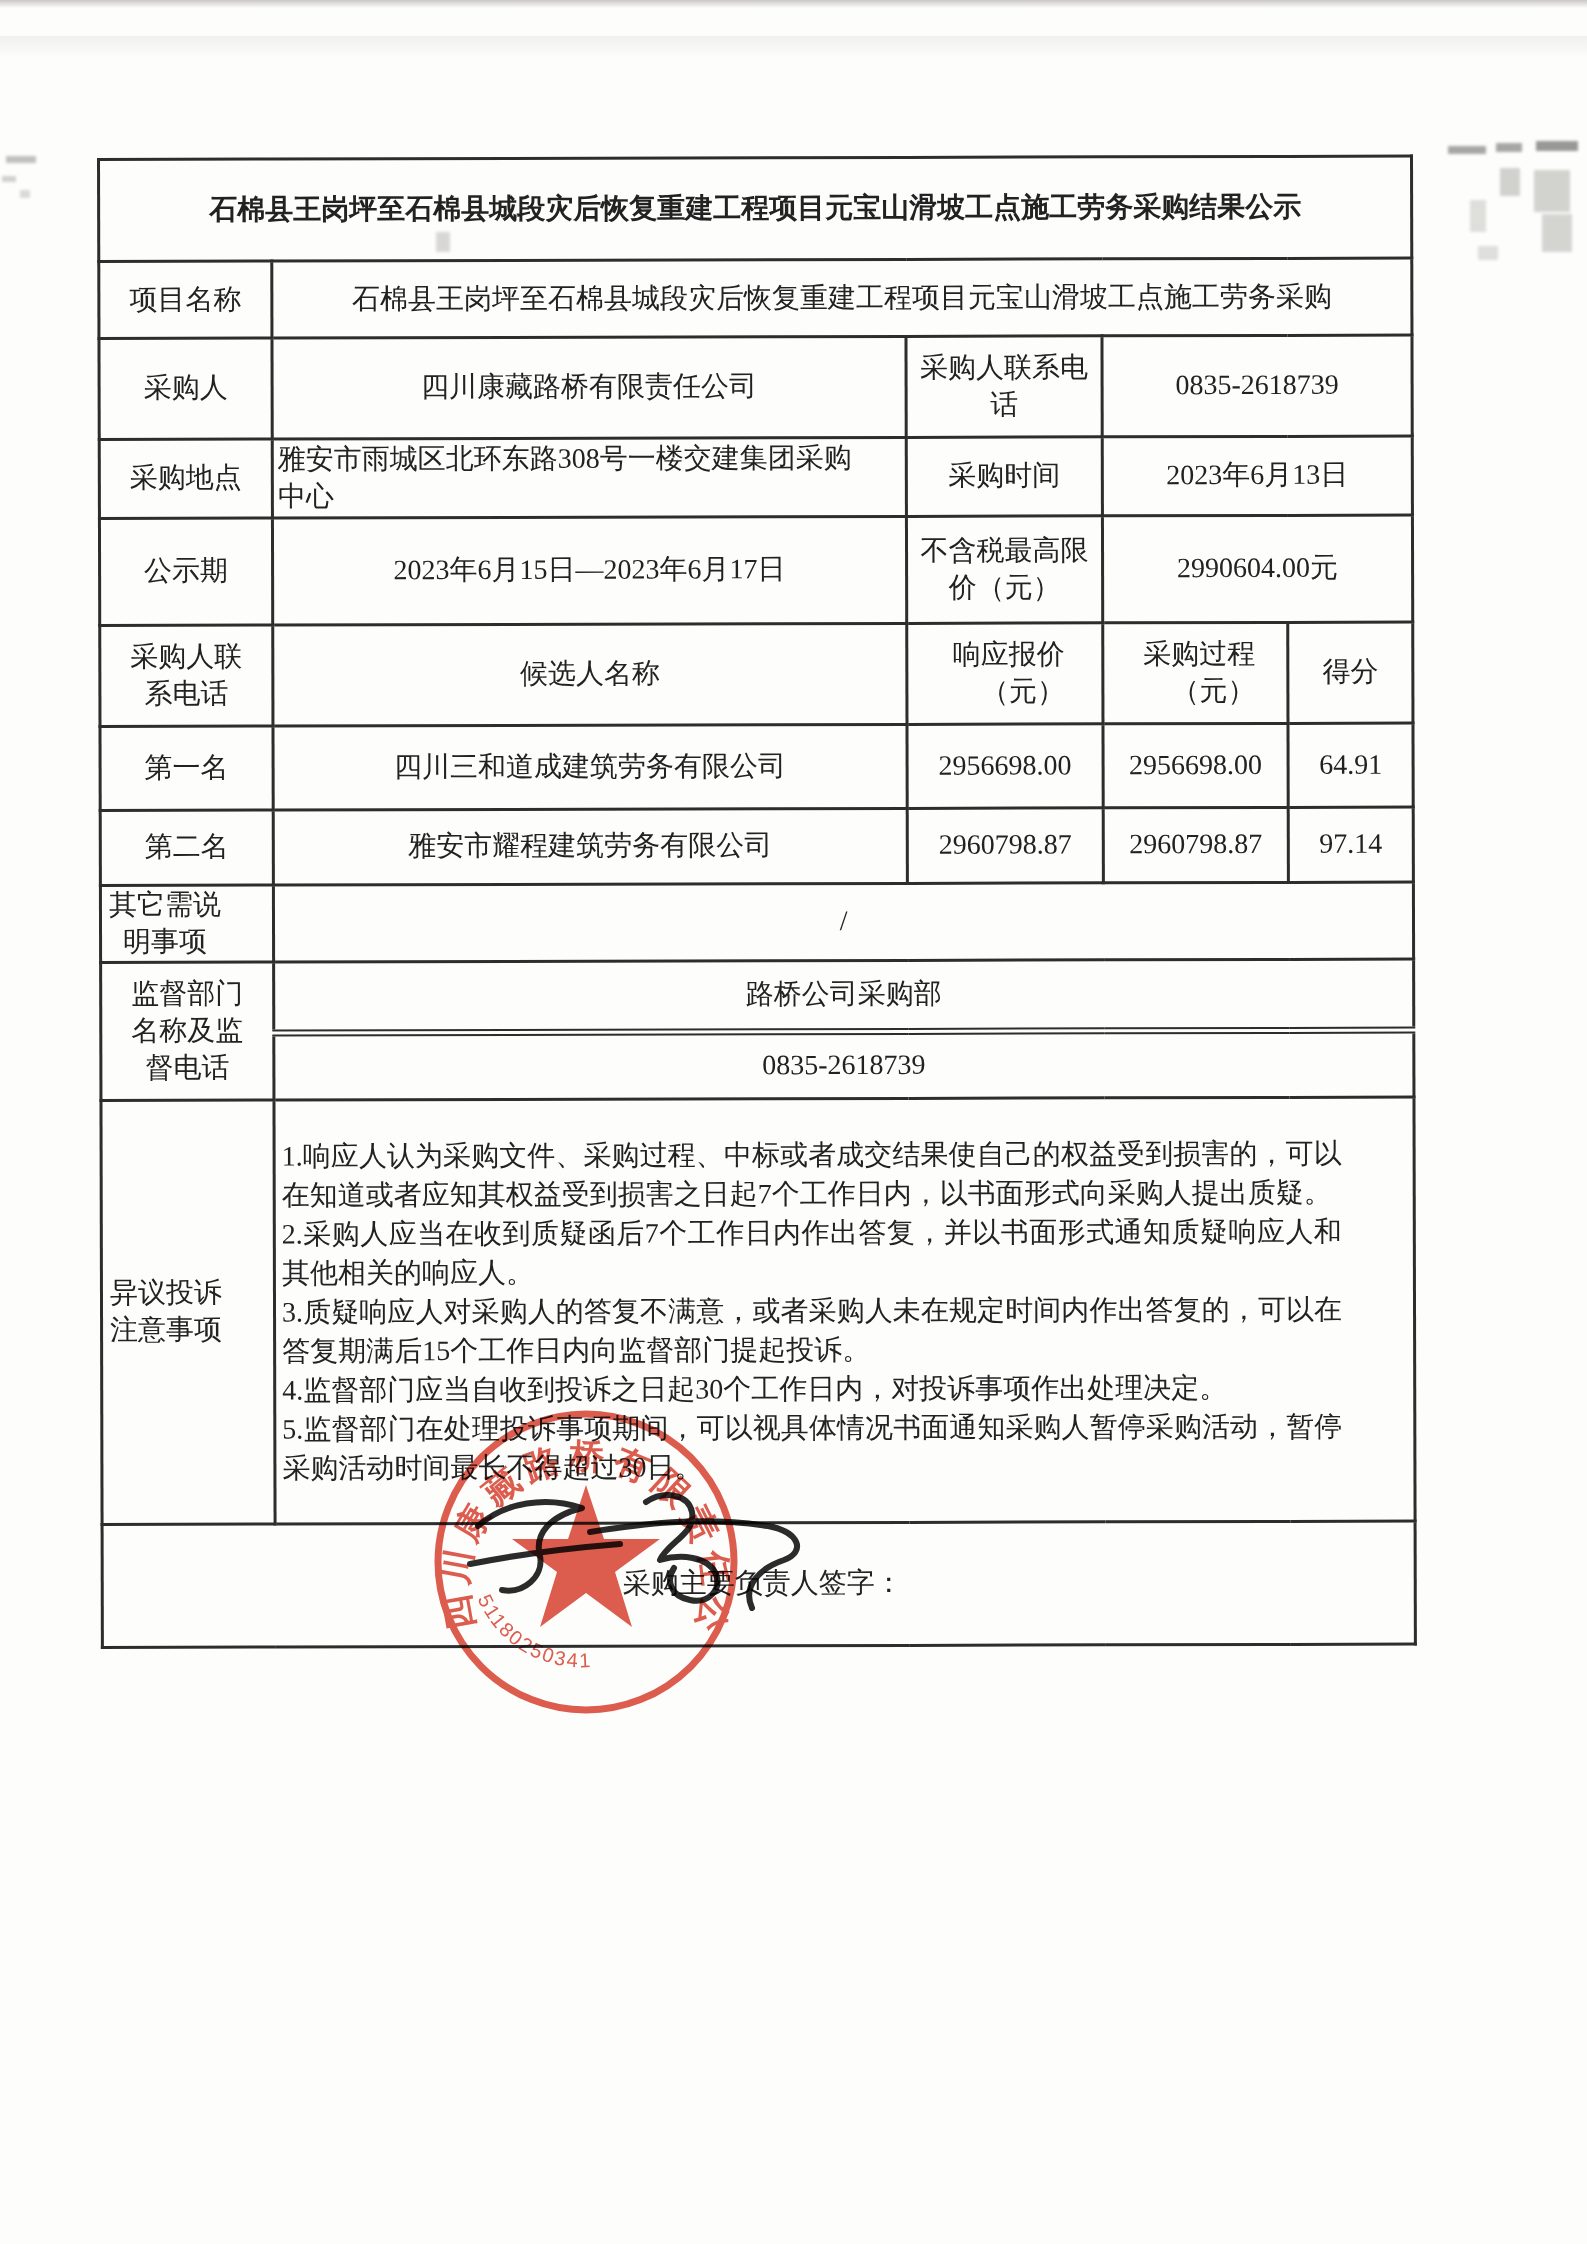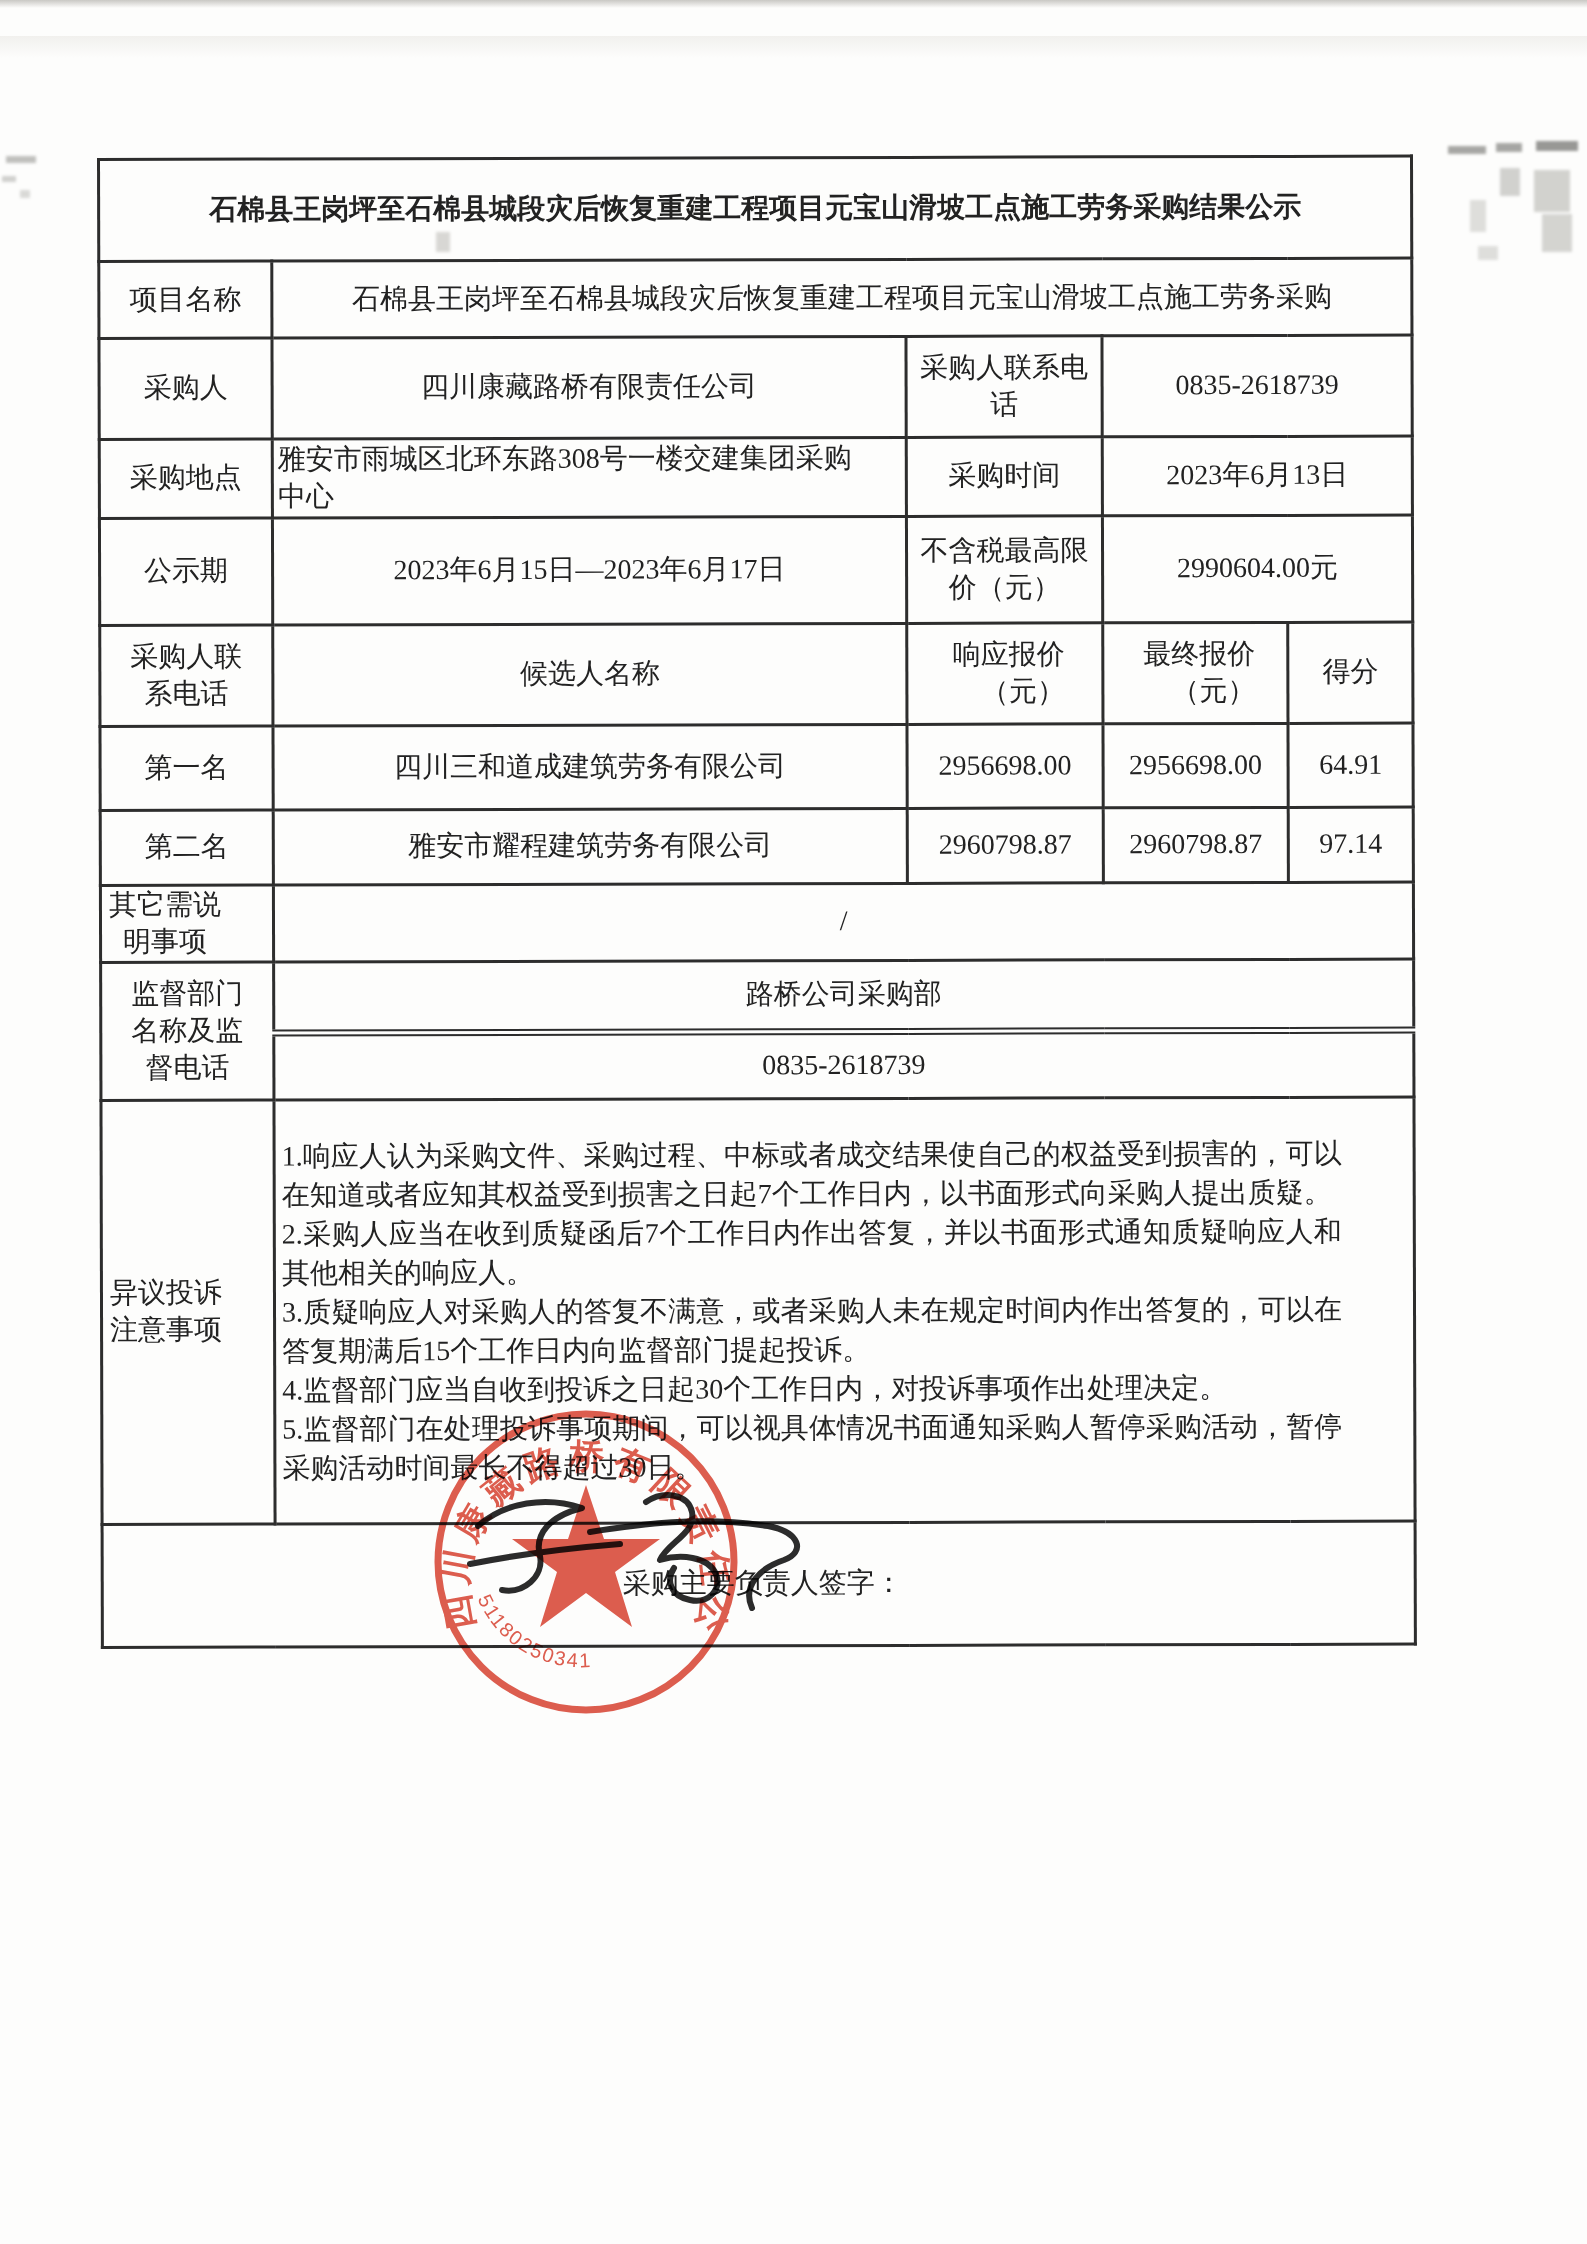--- a/index.html
+++ b/index.html
@@ -130,21 +130,21 @@
 
   <tr class="r-chead">
     <td>
           <div class="lblw">采购人联系电话</div>
         </td>
     <td>候选人名称</td>
     <td>
           <div class="hdrw">响应报价（元）</div>
         </td>
     <td>
-          <div class="hdrw">最终报价（元）</div>
+          <div class="hdrw">采购过程（元）</div>
         </td>
     <td>得分</td>
   </tr>
 
   <tr class="r-cand1">
     <td>第一名</td>
     <td>四川三和道成建筑劳务有限公司</td>
     <td>2956698.00</td>
     <td>2956698.00</td>
     <td>64.91</td>

